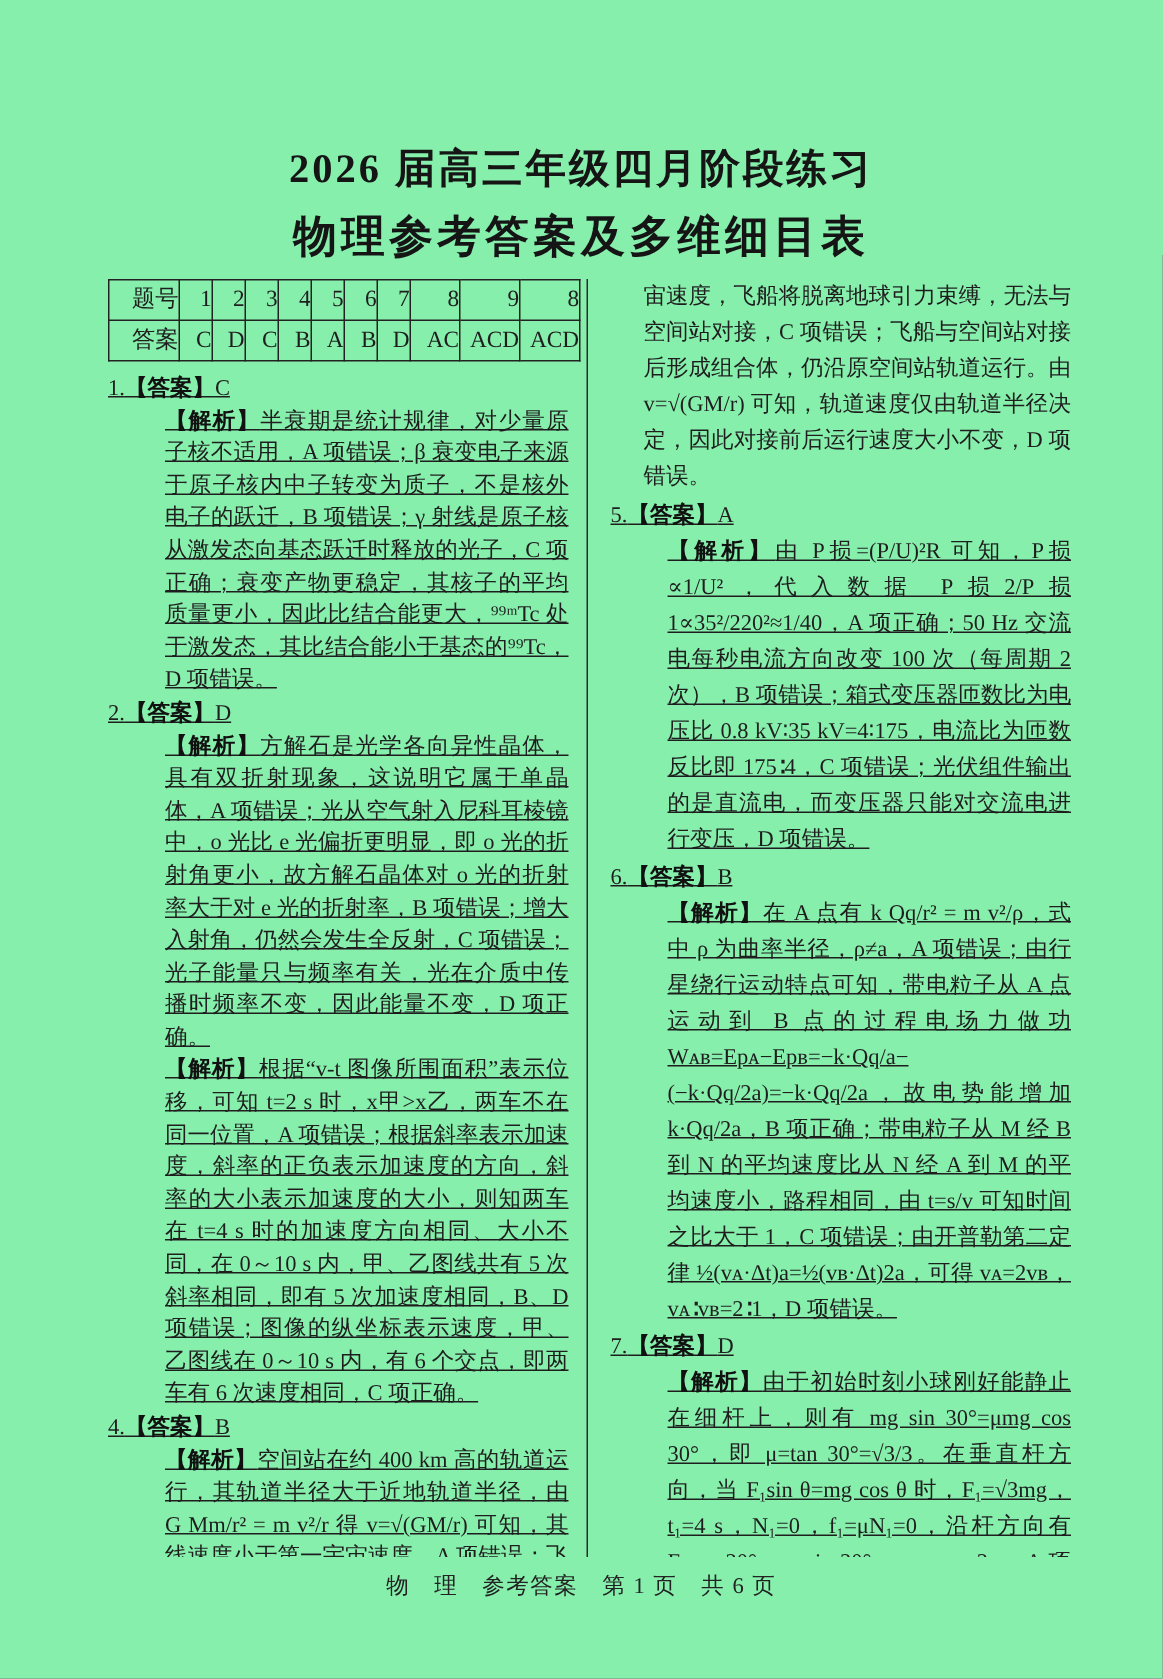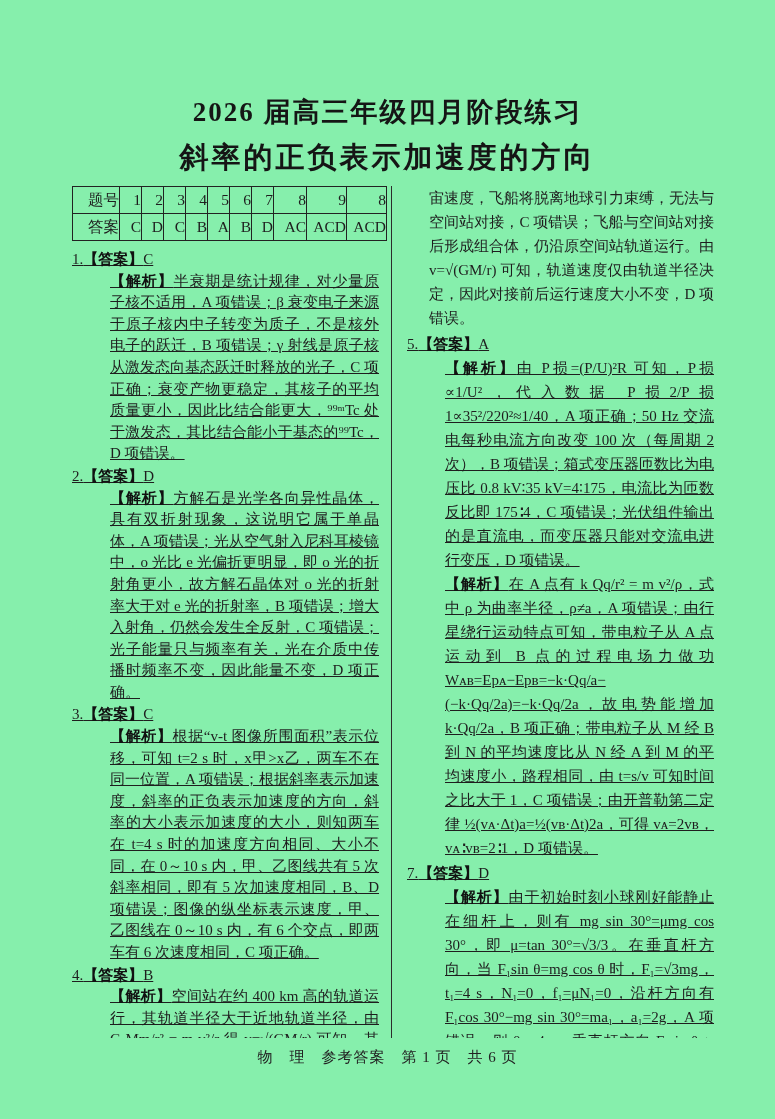--- a/index.html
+++ b/index.html
@@ -96,21 +96,21 @@
     letter-spacing: 1px;
     color: #222;
   }
 </style>
 </head>
 <body>
 
 <div class="page">
 
   <div class="title">2026 届高三年级四月阶段练习</div>
-  <div class="subtitle">斜率的正负表示加速度的方向</div>
+  <div class="subtitle">物理参考答案及多维细目表</div>
 
   <div class="columns">
 
     <div class="col-left">
 
       <table class="answer-table">
         <tbody>
             <tr>
           <td class="label-cell">题号</td>
           <td class="c-sm">1</td>
@@ -144,21 +144,20 @@
         <div class="q-head"><span>1.</span><span class="bold">【答案】</span><span>C</span></div>
         <div class="q-body"><span class="bold">【解析】</span><span>半衰期是统计规律，对少量原子核不适用，A 项错误；β 衰变电子来源于原子核内中子转变为质子，不是核外电子的跃迁，B 项错误；γ 射线是原子核从激发态向基态跃迁时释放的光子，C 项正确；衰变产物更稳定，其核子的平均质量更小，因此比结合能更大，⁹⁹ᵐTc 处于激发态，其比结合能小于基态的⁹⁹Tc，D 项错误。</span></div>
       </div>
 
       <div class="question">
         <div class="q-head"><span>2.</span><span class="bold">【答案】</span><span>D</span></div>
         <div class="q-body"><span class="bold">【解析】</span><span>方解石是光学各向异性晶体，具有双折射现象，这说明它属于单晶体，A 项错误；光从空气射入尼科耳棱镜中，o 光比 e 光偏折更明显，即 o 光的折射角更小，故方解石晶体对 o 光的折射率大于对 e 光的折射率，B 项错误；增大入射角，仍然会发生全反射，C 项错误；光子能量只与频率有关，光在介质中传播时频率不变，因此能量不变，D 项正确。</span></div>
       </div>
 
       <div class="question">
-        <div class="q-head"><span>3.</span><span class="bold">【答案】</span><span>C</span></div>
         <div class="q-body"><span class="bold">【解析】</span><span>根据“v-t 图像所围面积”表示位移，可知 t=2 s 时，x甲&gt;x乙，两车不在同一位置，A 项错误；根据斜率表示加速度，斜率的正负表示加速度的方向，斜率的大小表示加速度的大小，则知两车在 t=4 s 时的加速度方向相同、大小不同，在 0～10 s 内，甲、乙图线共有 5 次斜率相同，即有 5 次加速度相同，B、D 项错误；图像的纵坐标表示速度，甲、乙图线在 0～10 s 内，有 6 个交点，即两车有 6 次速度相同，C 项正确。</span></div>
       </div>
 
       <div class="question">
         <div class="q-head"><span>4.</span><span class="bold">【答案】</span><span>B</span></div>
         <div class="q-body"><span class="bold">【解析】</span><span>空间站在约 400 km 高的轨道运行，其轨道半径大于近地轨道半径，由 G Mm/r² = m v²/r 得 v=√(GM/r) 可知，其线速度小于第一宇宙速度，A 项错误；飞船先在较低轨道加速做离心运动进入转移轨道，再于合适位置减速以实现与空间站的同轨道对接，B 项正确；第二宇宙速度是脱离地球引力的最小发射速度，若发射速度超过第二宇</span></div>
       </div>
 
     </div>
 
@@ -167,20 +166,21 @@
     <div class="col-right">
 
       <div class="continuation">宙速度，飞船将脱离地球引力束缚，无法与空间站对接，C 项错误；飞船与空间站对接后形成组合体，仍沿原空间站轨道运行。由 v=√(GM/r) 可知，轨道速度仅由轨道半径决定，因此对接前后运行速度大小不变，D 项错误。</div>
 
       <div class="question">
         <div class="q-head"><span>5.</span><span class="bold">【答案】</span><span>A</span></div>
         <div class="q-body"><span class="bold">【解析】</span><span>由 P损=(P/U)²R 可知，P损∝1/U²，代入数据 P损2/P损1∝35²/220²≈1/40，A 项正确；50 Hz 交流电每秒电流方向改变 100 次（每周期 2 次），B 项错误；箱式变压器匝数比为电压比 0.8 kV∶35 kV=4∶175，电流比为匝数反比即 175∶4，C 项错误；光伏组件输出的是直流电，而变压器只能对交流电进行变压，D 项错误。</span></div>
       </div>
 
       <div class="question">
+        <div class="q-head"><span>6.</span><span class="bold">【答案】</span><span>B</span></div>
         <div class="q-body"><span class="bold">【解析】</span><span>在 A 点有 k Qq/r² = m v²/ρ，式中 ρ 为曲率半径，ρ≠a，A 项错误；由行星绕行运动特点可知，带电粒子从 A 点运动到 B 点的过程电场力做功 Wᴀʙ=Epᴀ−Epʙ=−k·Qq/a−(−k·Qq/2a)=−k·Qq/2a，故电势能增加 k·Qq/2a，B 项正确；带电粒子从 M 经 B 到 N 的平均速度比从 N 经 A 到 M 的平均速度小，路程相同，由 t=s/v 可知时间之比大于 1，C 项错误；由开普勒第二定律 ½(vᴀ·Δt)a=½(vʙ·Δt)2a，可得 vᴀ=2vʙ，vᴀ∶vʙ=2∶1，D 项错误。</span></div>
       </div>
 
       <div class="question">
         <div class="q-head"><span>7.</span><span class="bold">【答案】</span><span>D</span></div>
         <div class="q-body"><span class="bold">【解析】</span><span>由于初始时刻小球刚好能静止在细杆上，则有 mg sin 30°=μmg cos 30°，即 μ=tan 30°=√3/3。在垂直杆方向，当 F₁sin θ=mg cos θ 时，F₁=√3mg，t₁=4 s，N₁=0，f₁=μN₁=0，沿杆方向有 F₁cos 30°−mg sin 30°=ma₁，a₁=2g，A 项错误；则 0～4 s，垂直杆方向 F sin θ＋N=</span></div>
       </div>
 
     </div>
 

